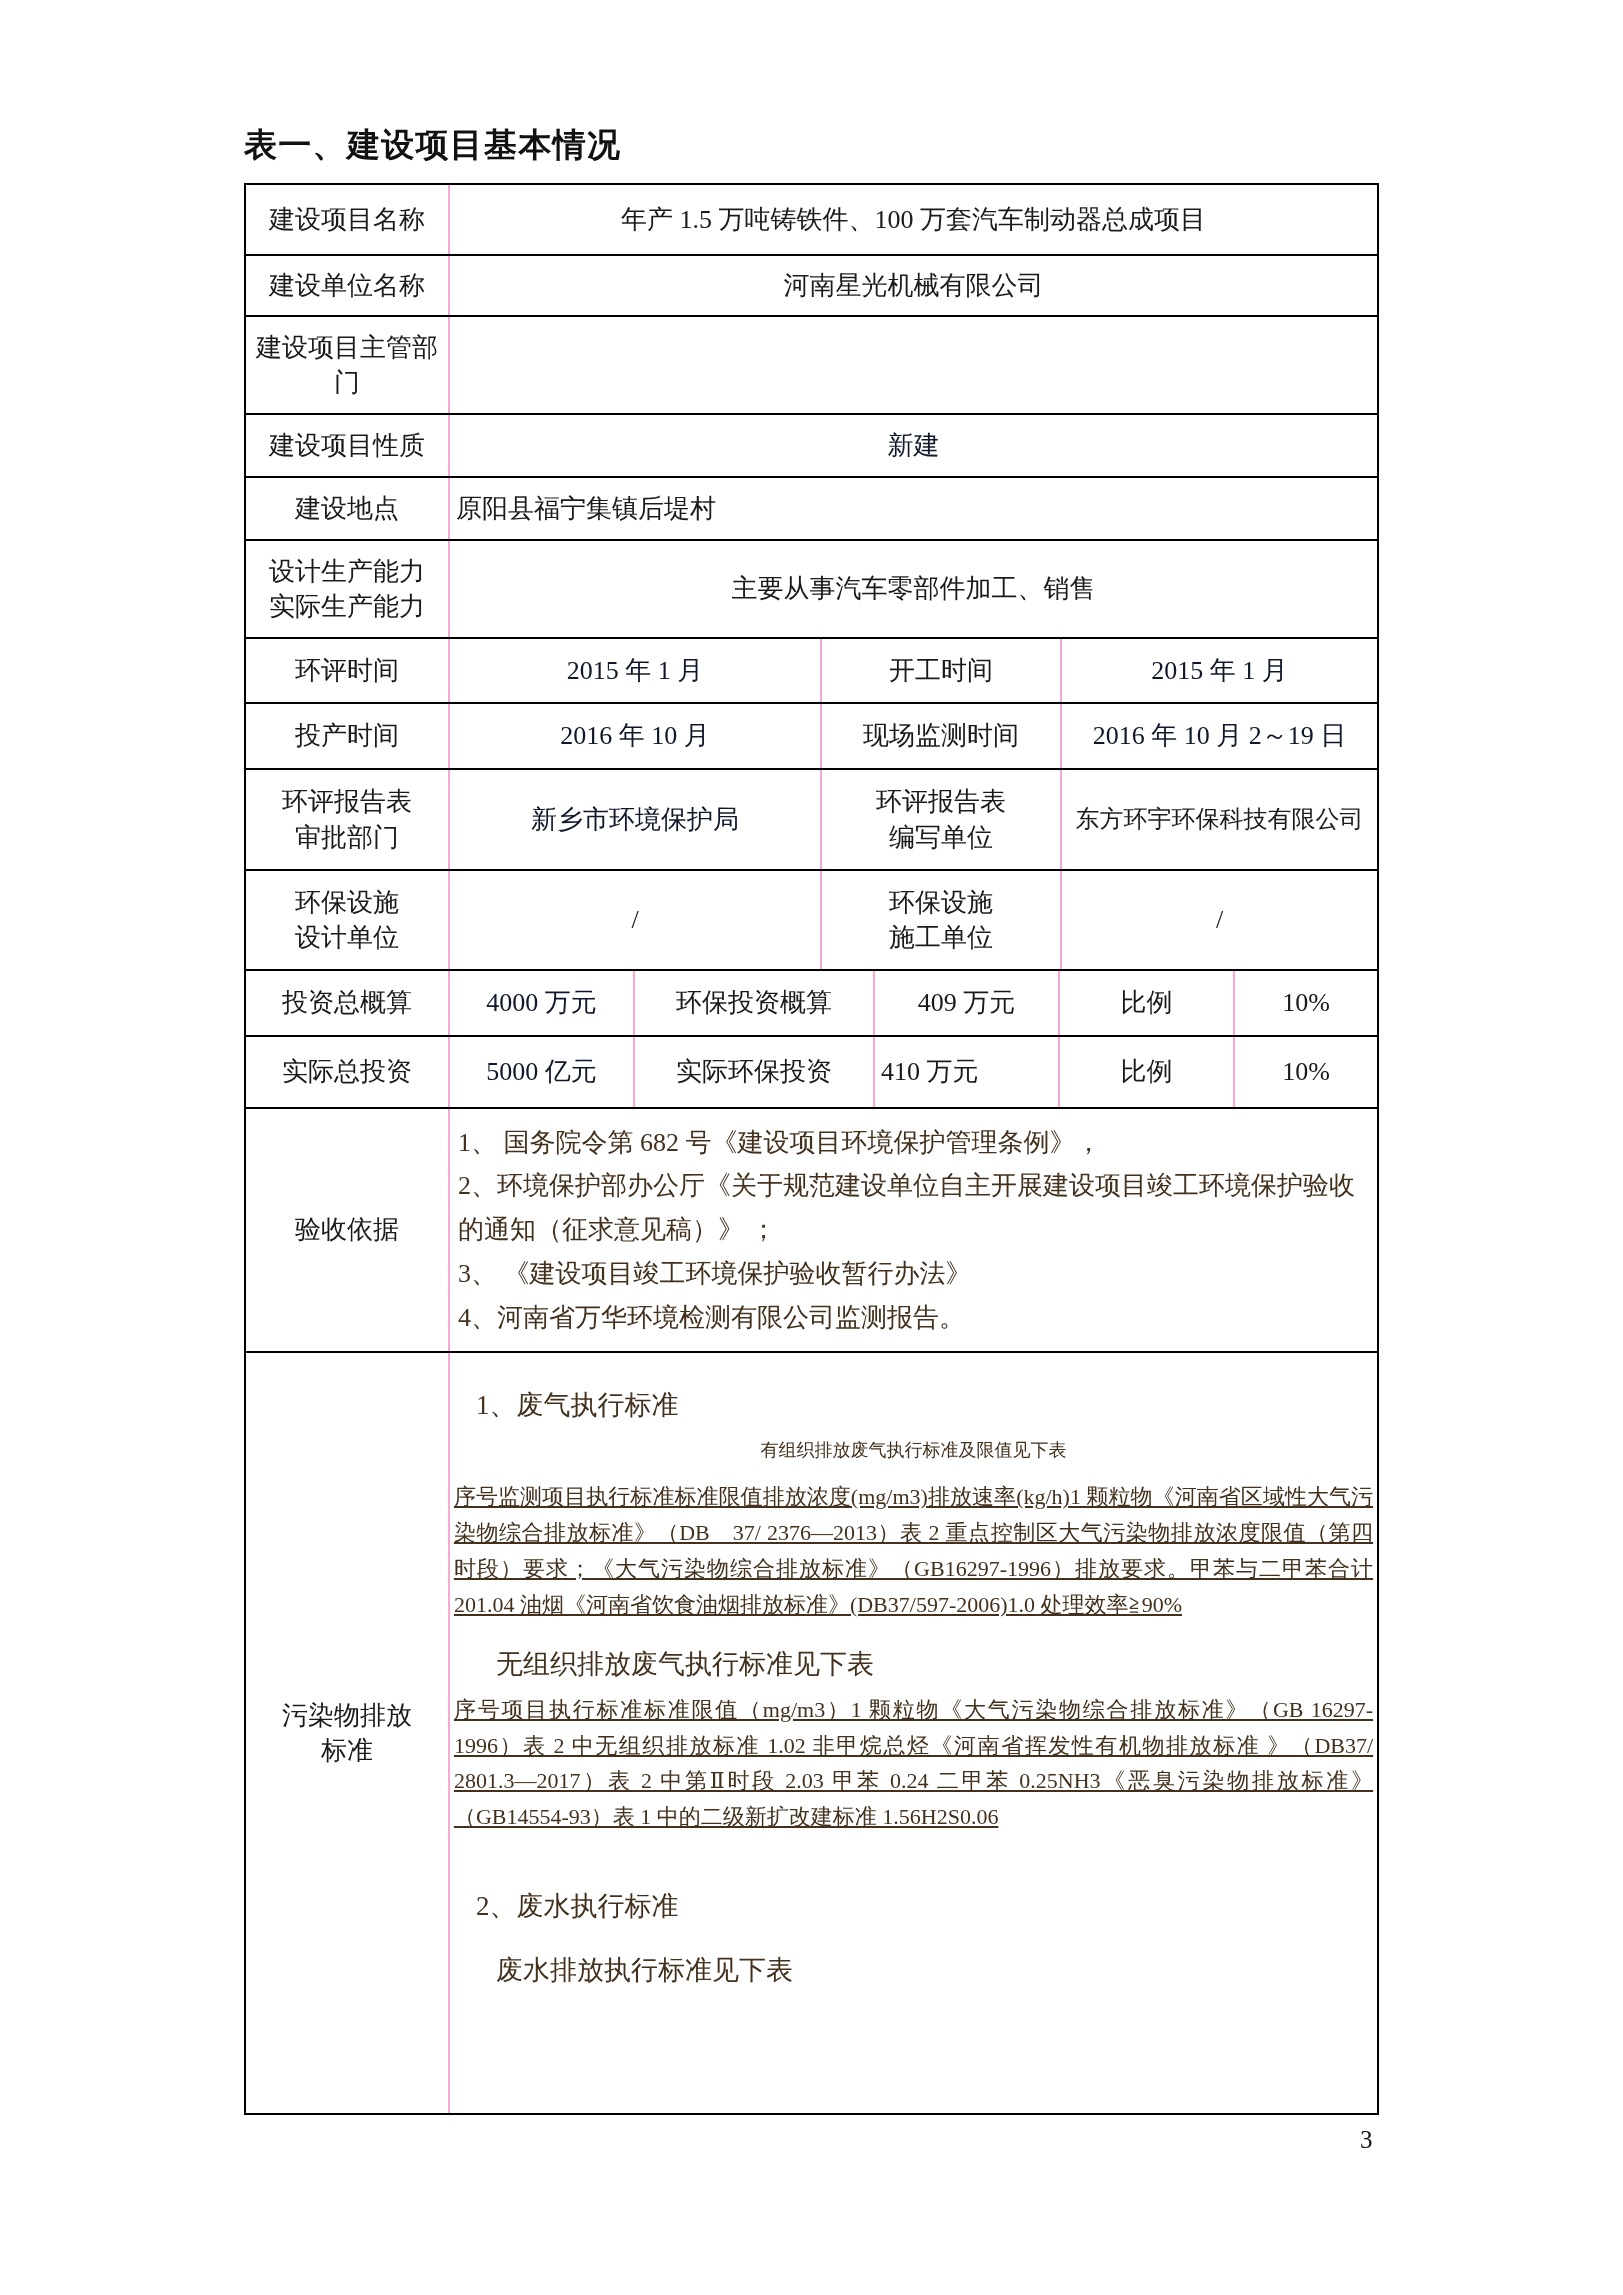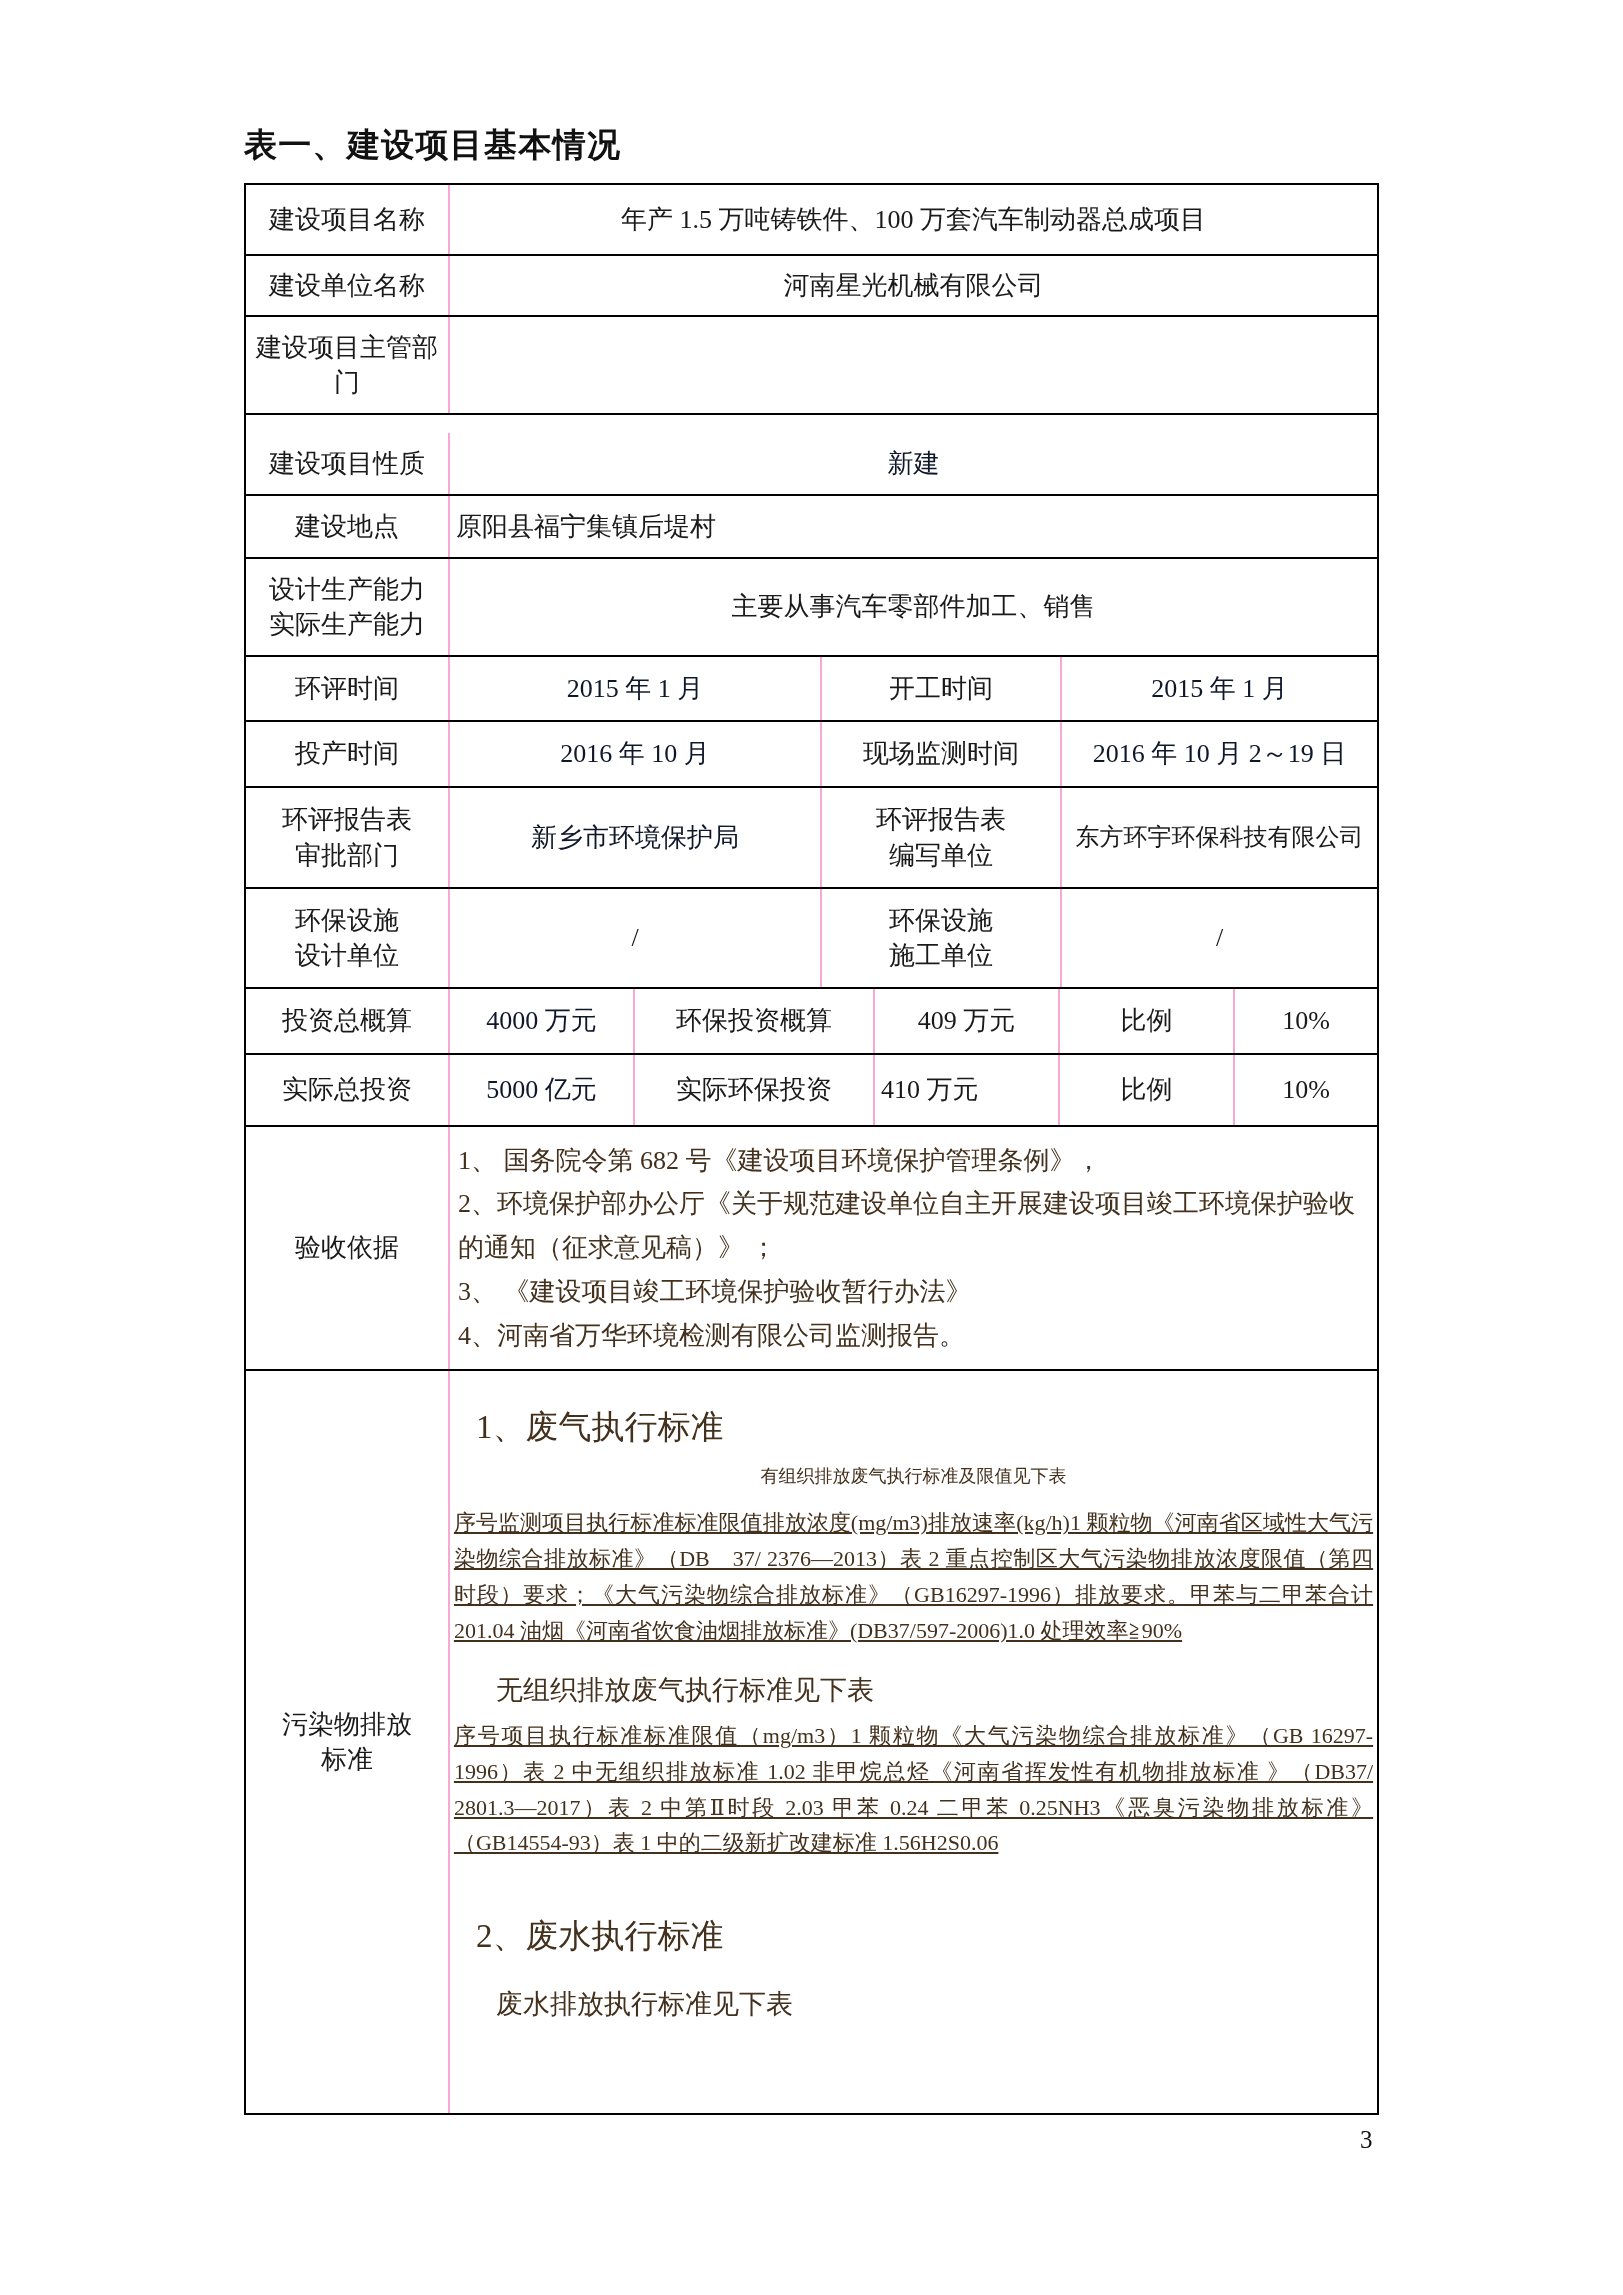--- a/index.html
+++ b/index.html
@@ -87,21 +87,21 @@
     white-space:pre-line;
   }
   .std-cell{
     align-items:stretch;
     justify-content:flex-start;
     text-align:left;
     padding:34px 3.9px 13px 3.9px;
     color:#43301d;
   }
   .std-h{
-    font-size:33px;
+    font-size:27px;
     padding-left:22px;
     margin:0 0 10.5px 0;
     white-space:normal;
   }
   .std-center{
     font-size:18px;
     text-align:center;
     margin:3.9px 0 17px 0;
     white-space:normal;
   }
@@ -146,21 +146,21 @@
       <div class="td w-label ink">建设单位名称</div>
       <div class="td w-rest ink">河南星光机械有限公司</div>
     </div>
 
     <div class="tr" style="height:96px;">
       <div class="td w-label ink">建设项目主管部
 门</div>
       <div class="td w-rest ink"></div>
     </div>
 
-    <div class="tr" style="height:61px;margin-top:18px;">
+    <div class="tr" style="height:61px;">
       <div class="td w-label ink">建设项目性质</div>
       <div class="td w-rest accent">新建</div>
     </div>
 
     <div class="tr" style="height:61px;">
       <div class="td w-label ink">建设地点</div>
       <div class="td w-rest ink left">原阳县福宁集镇后堤村</div>
     </div>
 
     <div class="tr" style="height:96px;">

